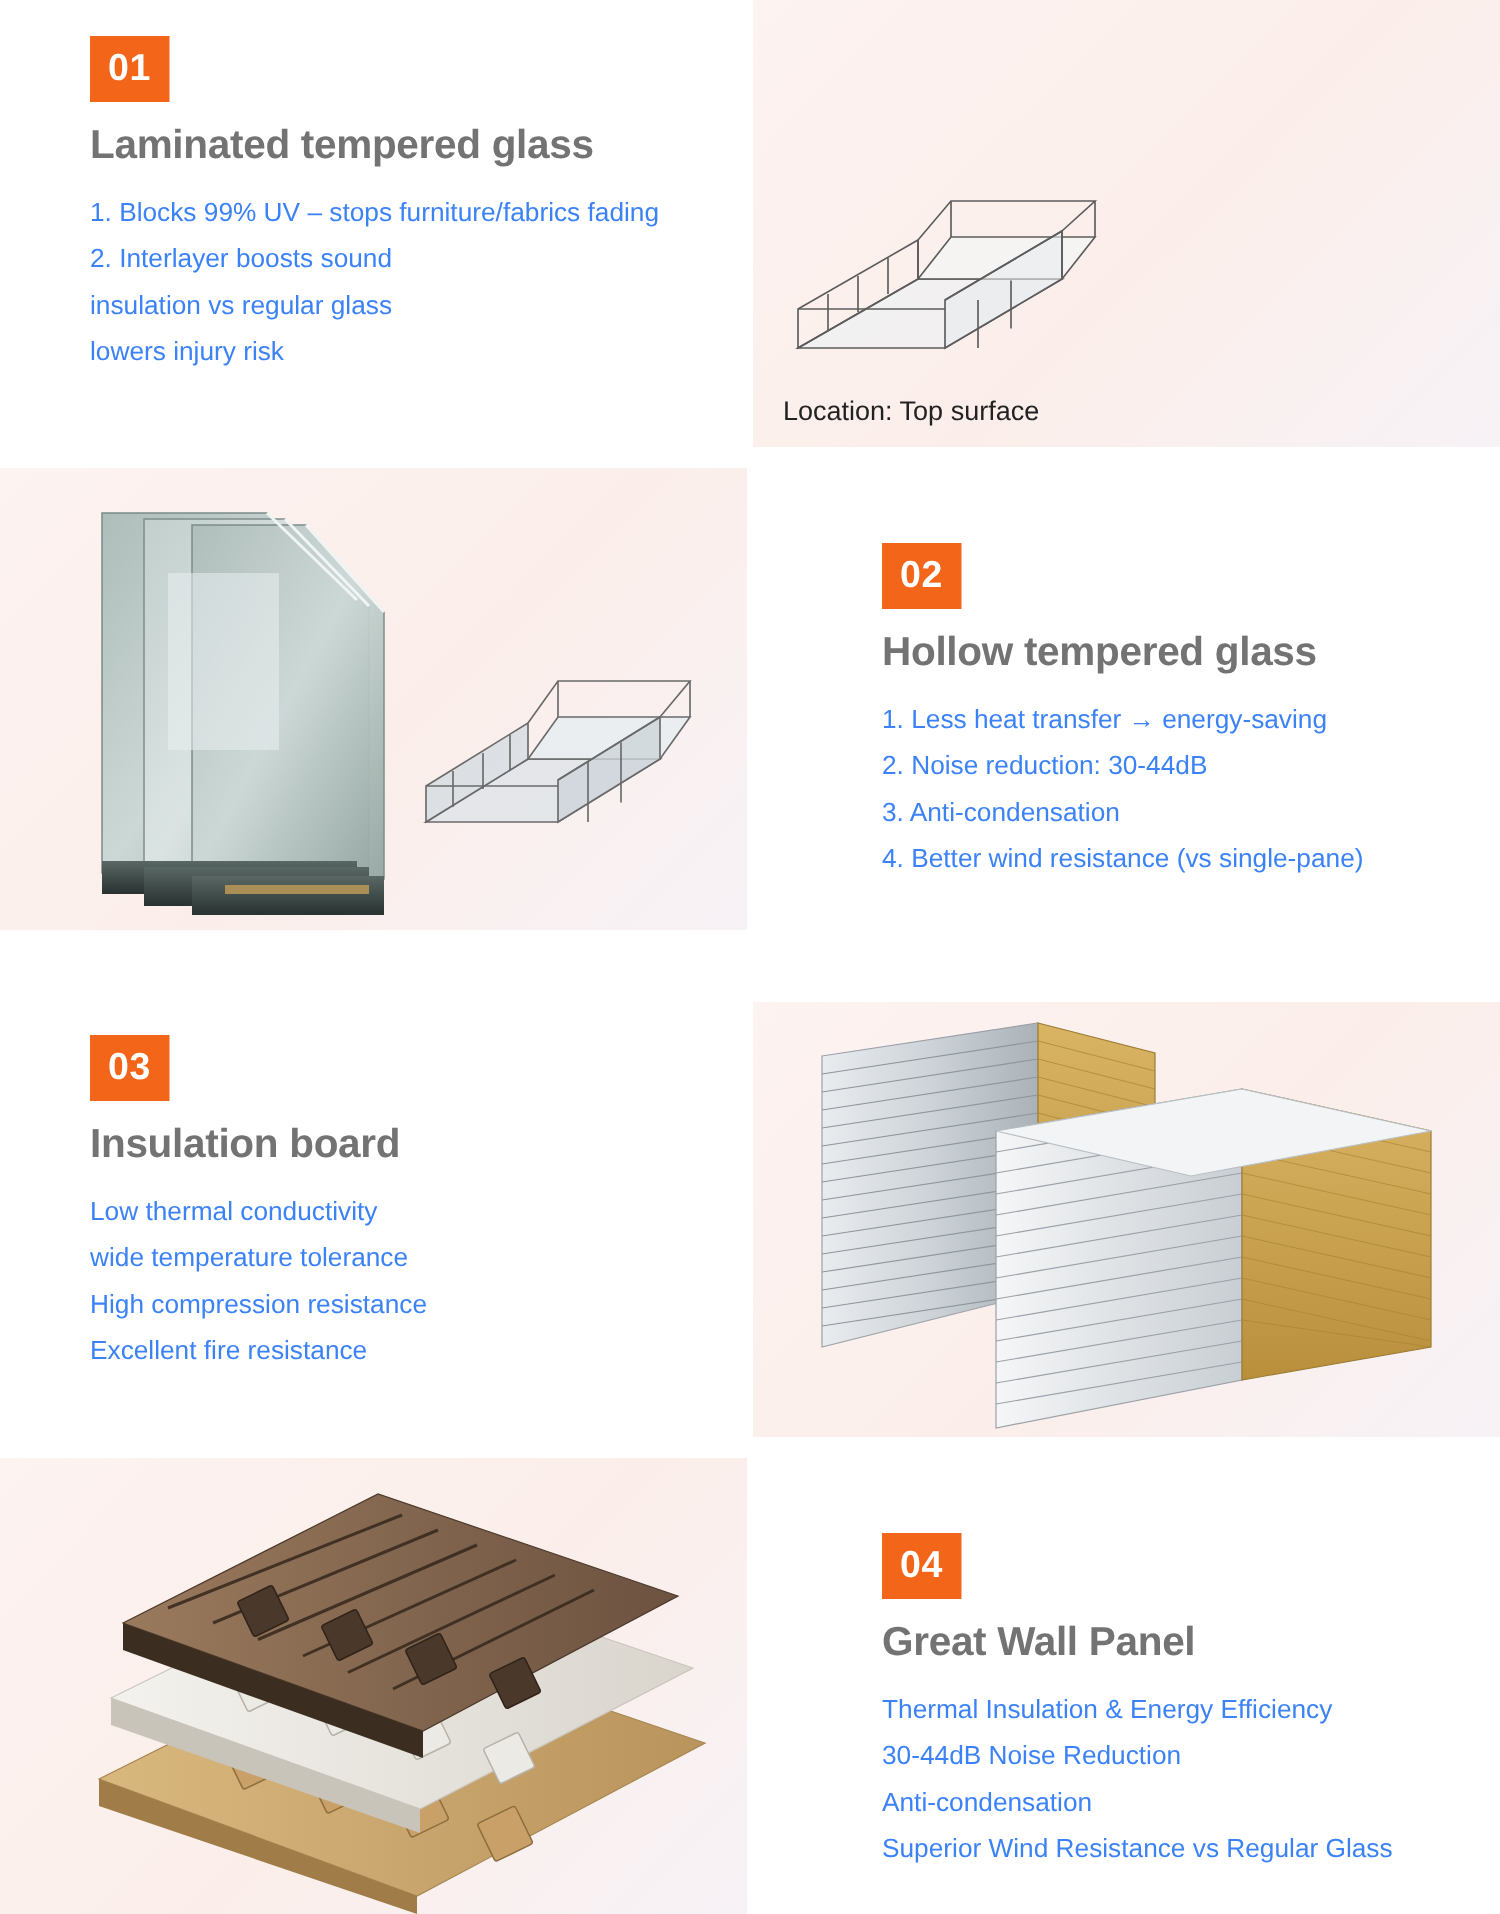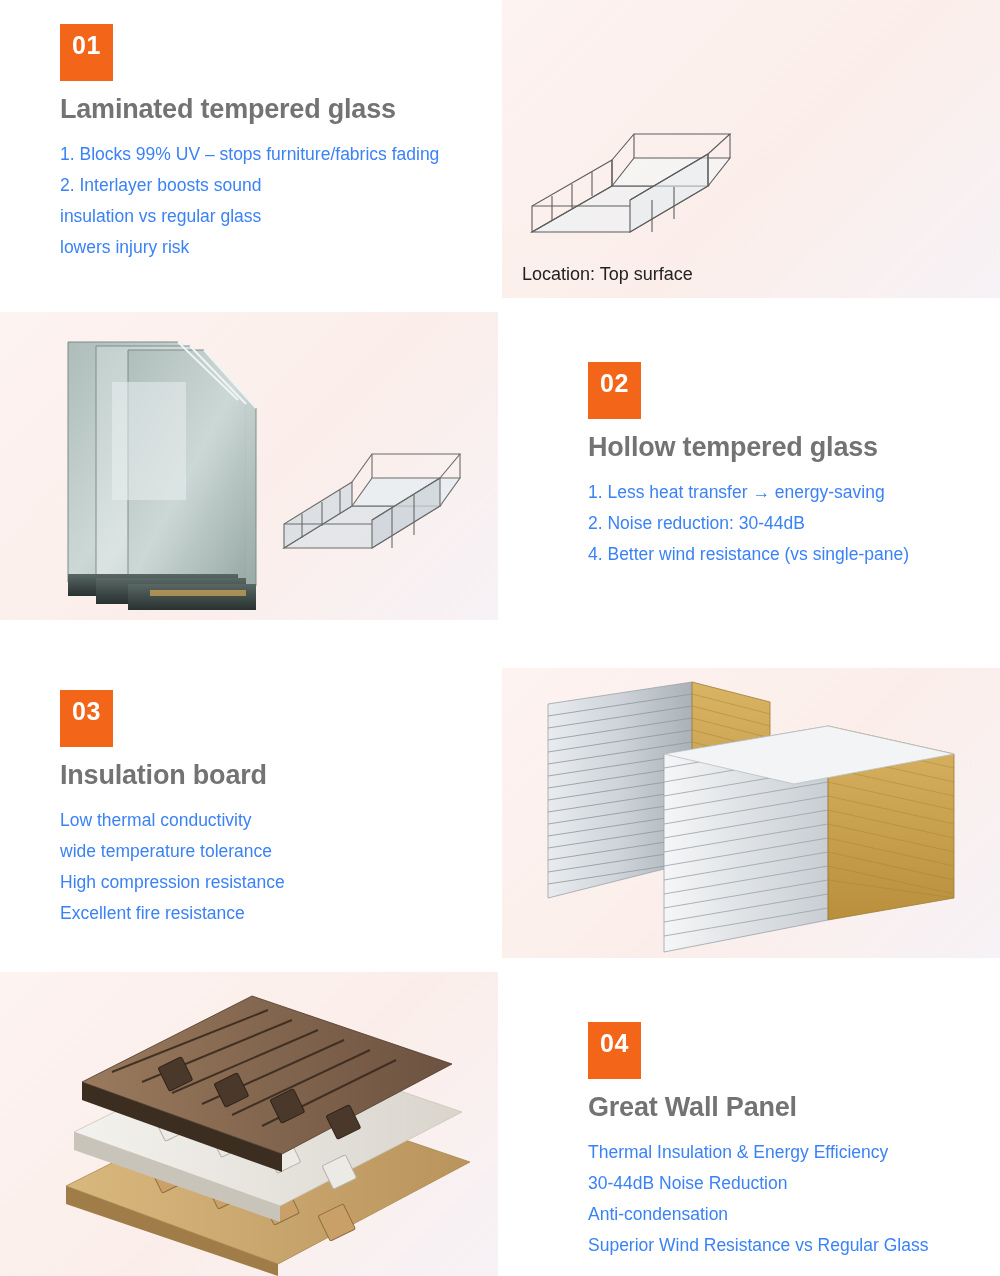--- a/index.html
+++ b/index.html
@@ -35,21 +35,21 @@
     overflow: hidden;
   }
 
   .badge {
     display: inline-block;
     background: #f3661a;
     color: #ffffff;
     font-weight: bold;
     font-size: 25px;
     line-height: 1;
-    padding: 9px 12px 23px 12px;
+    padding: 9px 12px 10px 12px;
     letter-spacing: 0.5px;
   }
 
   .title {
     font-size: 27px;
     font-weight: bold;
     color: #737373;
     margin: 13px 0 14px 0;
     letter-spacing: -0.2px;
   }
@@ -213,20 +213,21 @@
     </svg>
     <div class="loc-label" style="left: 280px; top: 283px; margin-top: 44px;">Location: Facade</div>
   </div>
 
   <div class="section" id="sec2">
     <div class="badge">02</div>
     <div class="title">Hollow tempered glass</div>
     <ul class="bullets">
       <li>1. Less heat transfer → energy-saving</li>
       <li>2. Noise reduction: 30-44dB</li>
+      <li>3. Anti-condensation</li>
       <li>4. Better wind resistance (vs single-pane)</li>
     </ul>
   </div>
 
   <div class="section" id="sec3">
     <div class="badge">03</div>
     <div class="title">Insulation board</div>
     <ul class="bullets">
       <li>Low thermal conductivity</li>
       <li>wide temperature tolerance</li>

